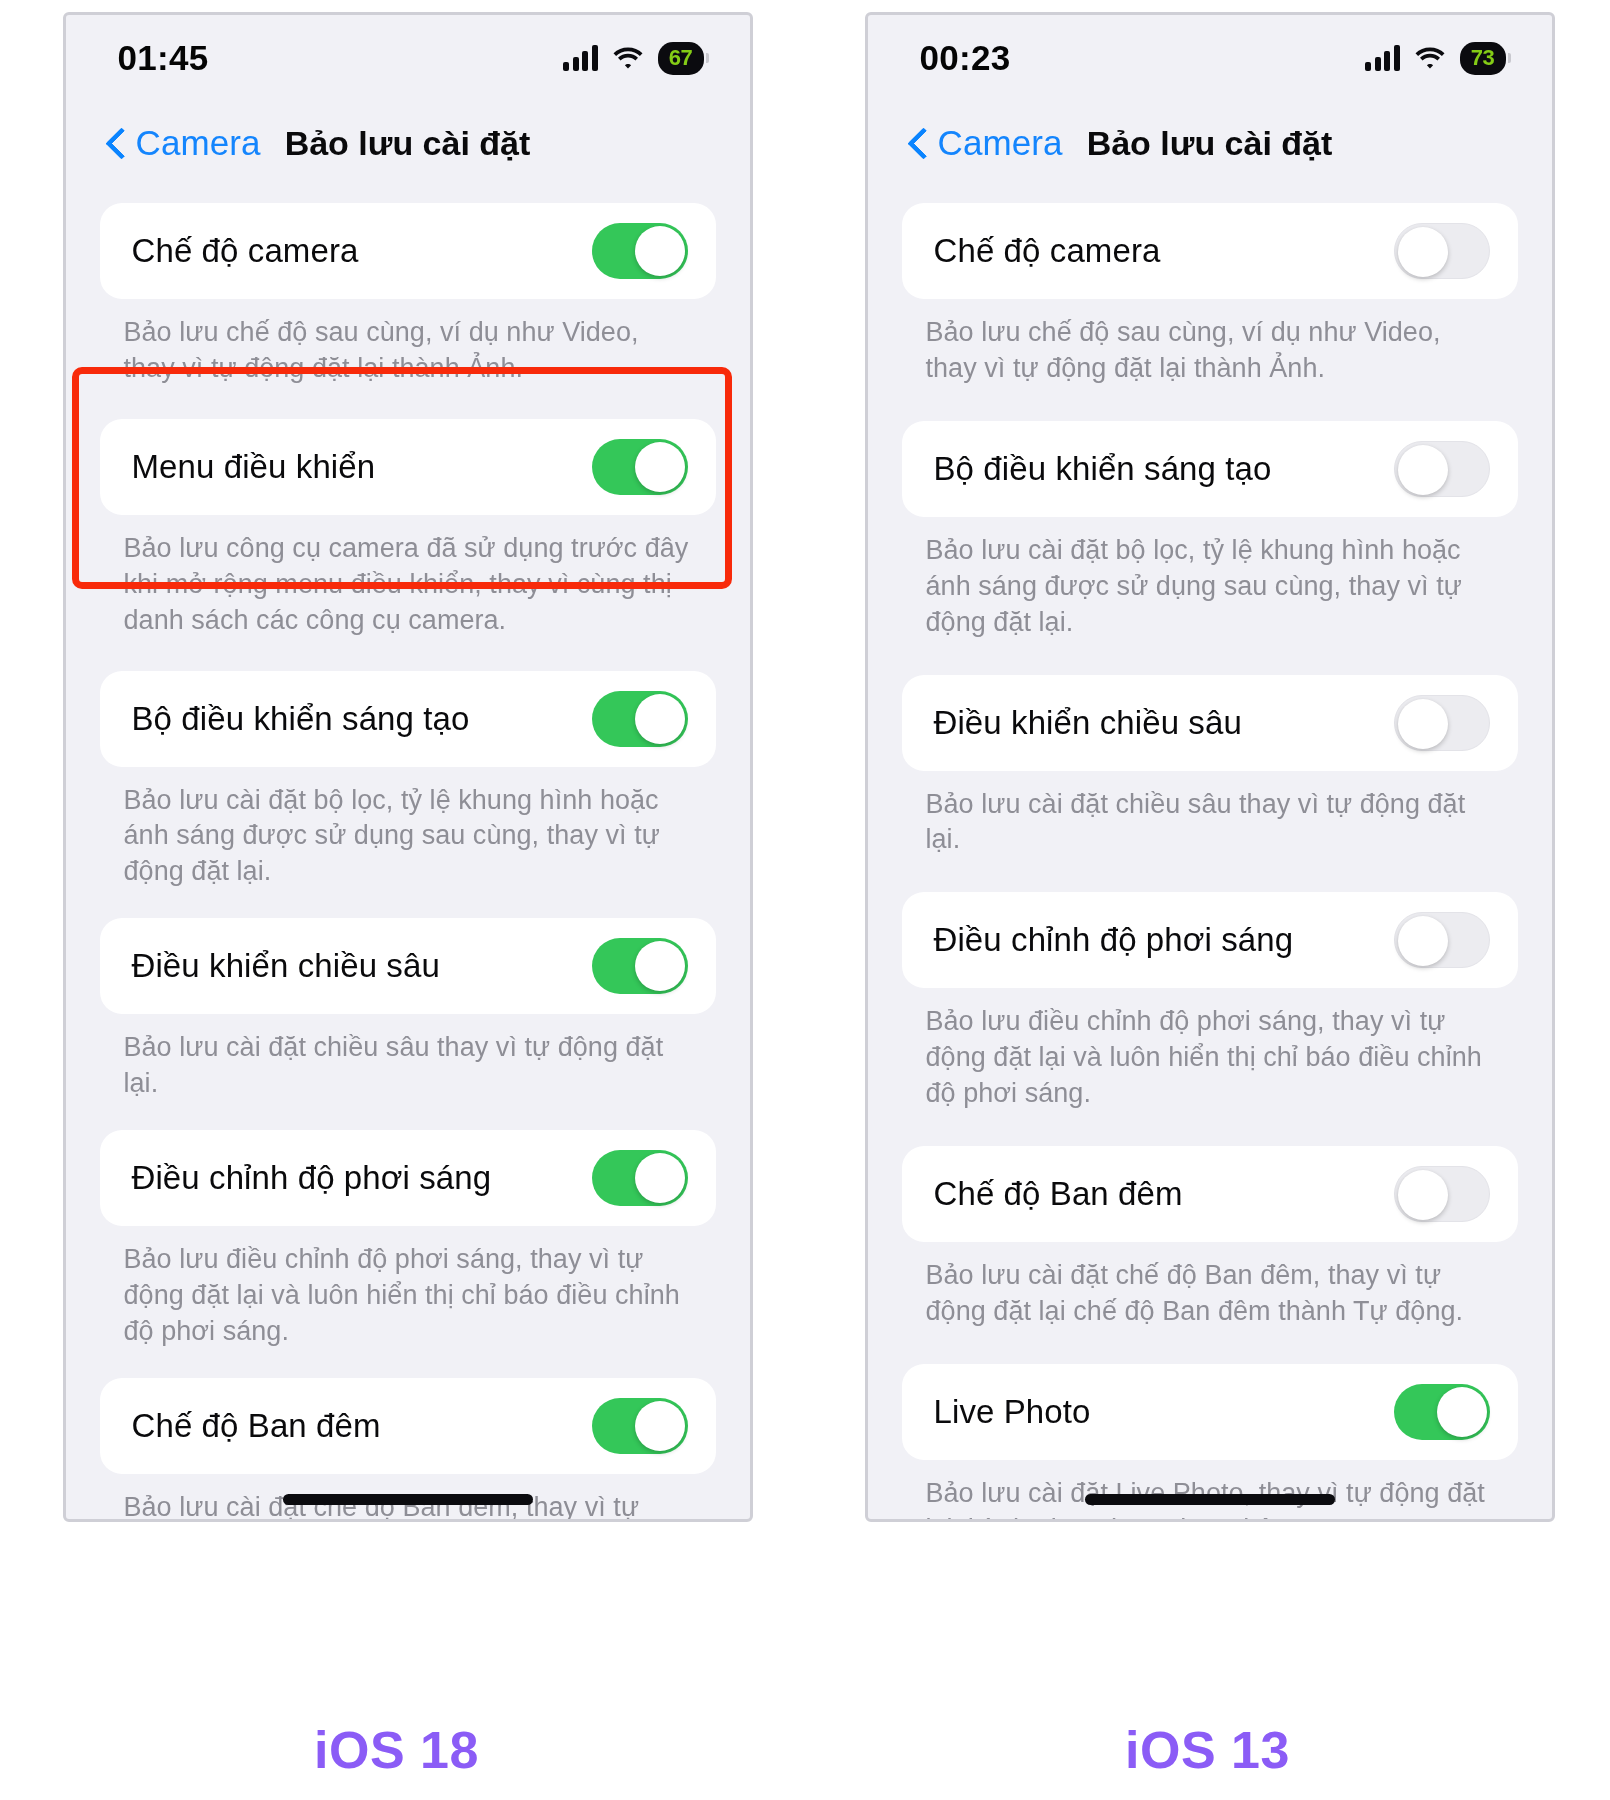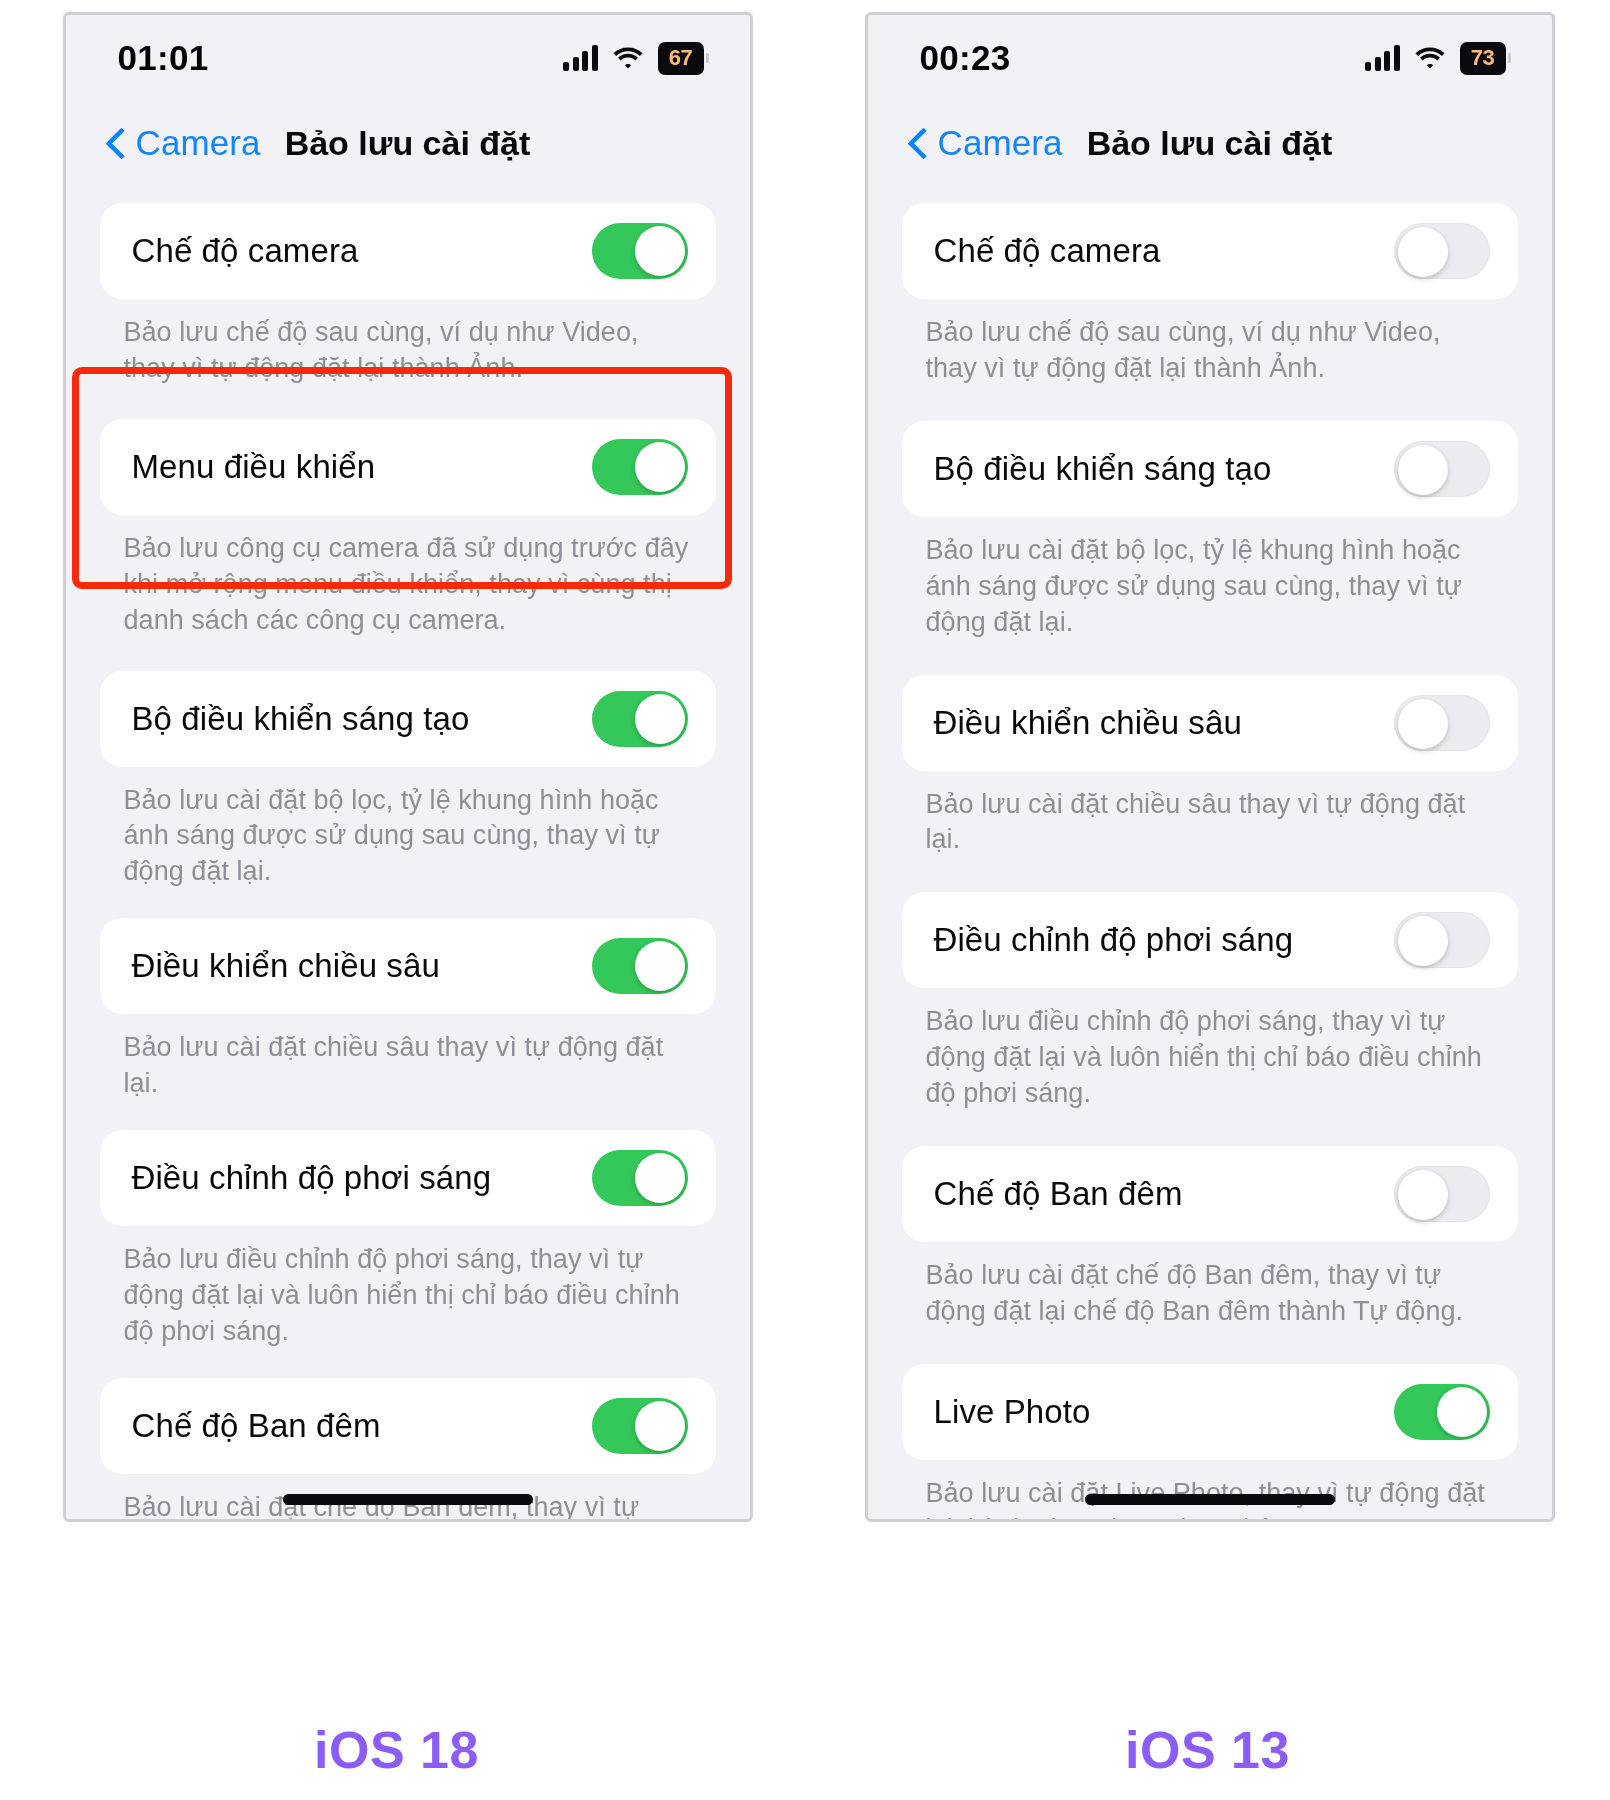--- a/index.html
+++ b/index.html
@@ -74,22 +74,22 @@
     background: #0b0b0f;
     border-radius: 2px;
   }
   .cellular i:nth-child(1) { height: 9px; }
   .cellular i:nth-child(2) { height: 14px; }
   .cellular i:nth-child(3) { height: 20px; }
   .cellular i:nth-child(4) { height: 26px; }
   .wifi { width: 34px; height: 26px; }
   .battery-badge {
     background: #0b0b0f;
-    color: #fdba74;
-    border-radius: 7px;
+    color: #84cc16;
+    border-radius: 15px;
     font-size: 22px;
     font-weight: 700;
     padding: 3px 9px 4px 9px;
     min-width: 46px;
     text-align: center;
     letter-spacing: -0.5px;
     position: relative;
   }
   .battery-badge::after {
     content: "";
@@ -235,21 +235,21 @@
 <body>
 
 <div class="stage">
 
   <div class="phones">
 
     <div class="phone-col">
       <div class="phone left">
 
         <div class="statusbar">
-          <div class="clock">01:01</div>
+          <div class="clock">01:45</div>
           <div class="status-icons">
             <span class="cellular">
                 <i></i>
                 <i></i>
                 <i></i>
                 <i></i>
               </span>
             <span class="wifi">
               <svg viewBox="0 0 34 26" width="34" height="26">
                 <path d="M17 6.2c4.6 0 8.8 1.8 11.9 4.7l2.6-2.7C27.7 4.6 22.6 2.6 17 2.6S6.3 4.6 2.5 8.2l2.6 2.7C8.2 8 12.4 6.2 17 6.2z" fill="#0b0b0f"></path>

